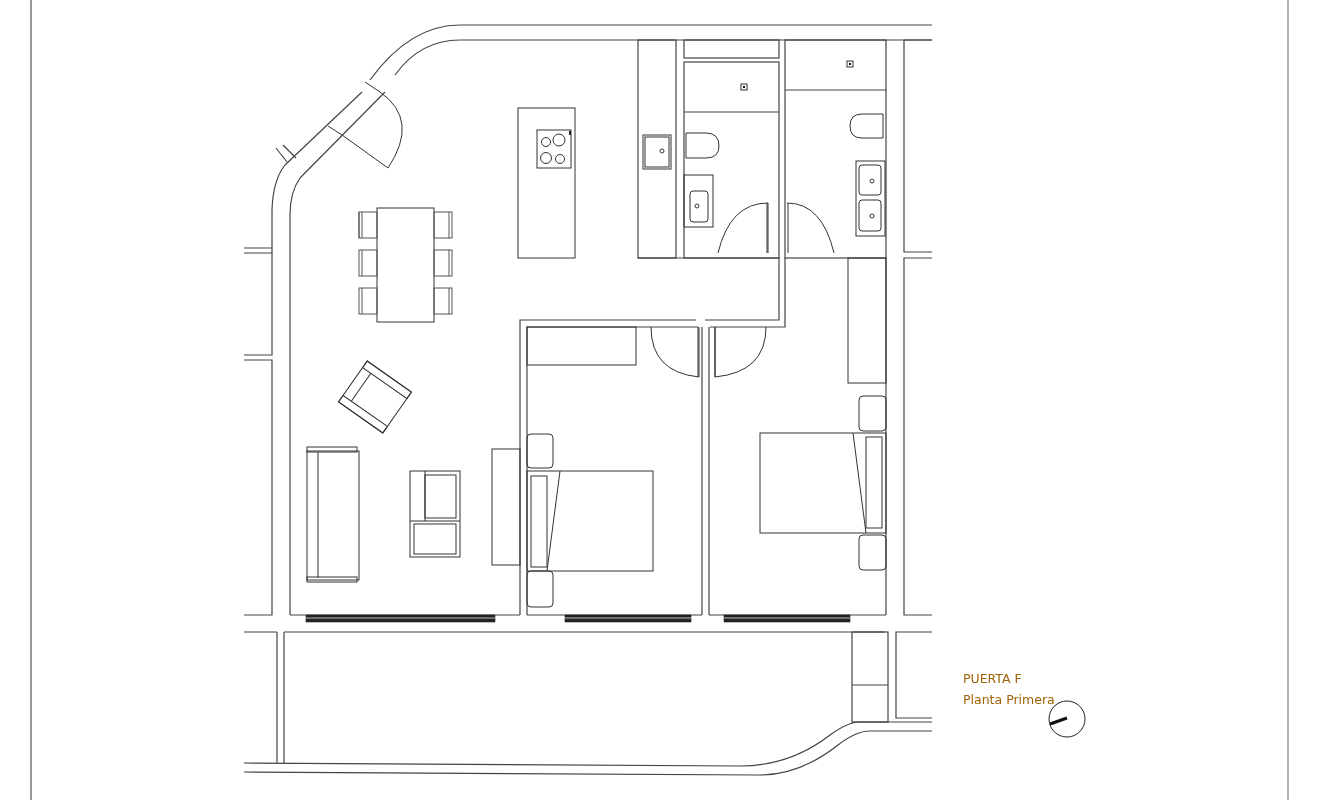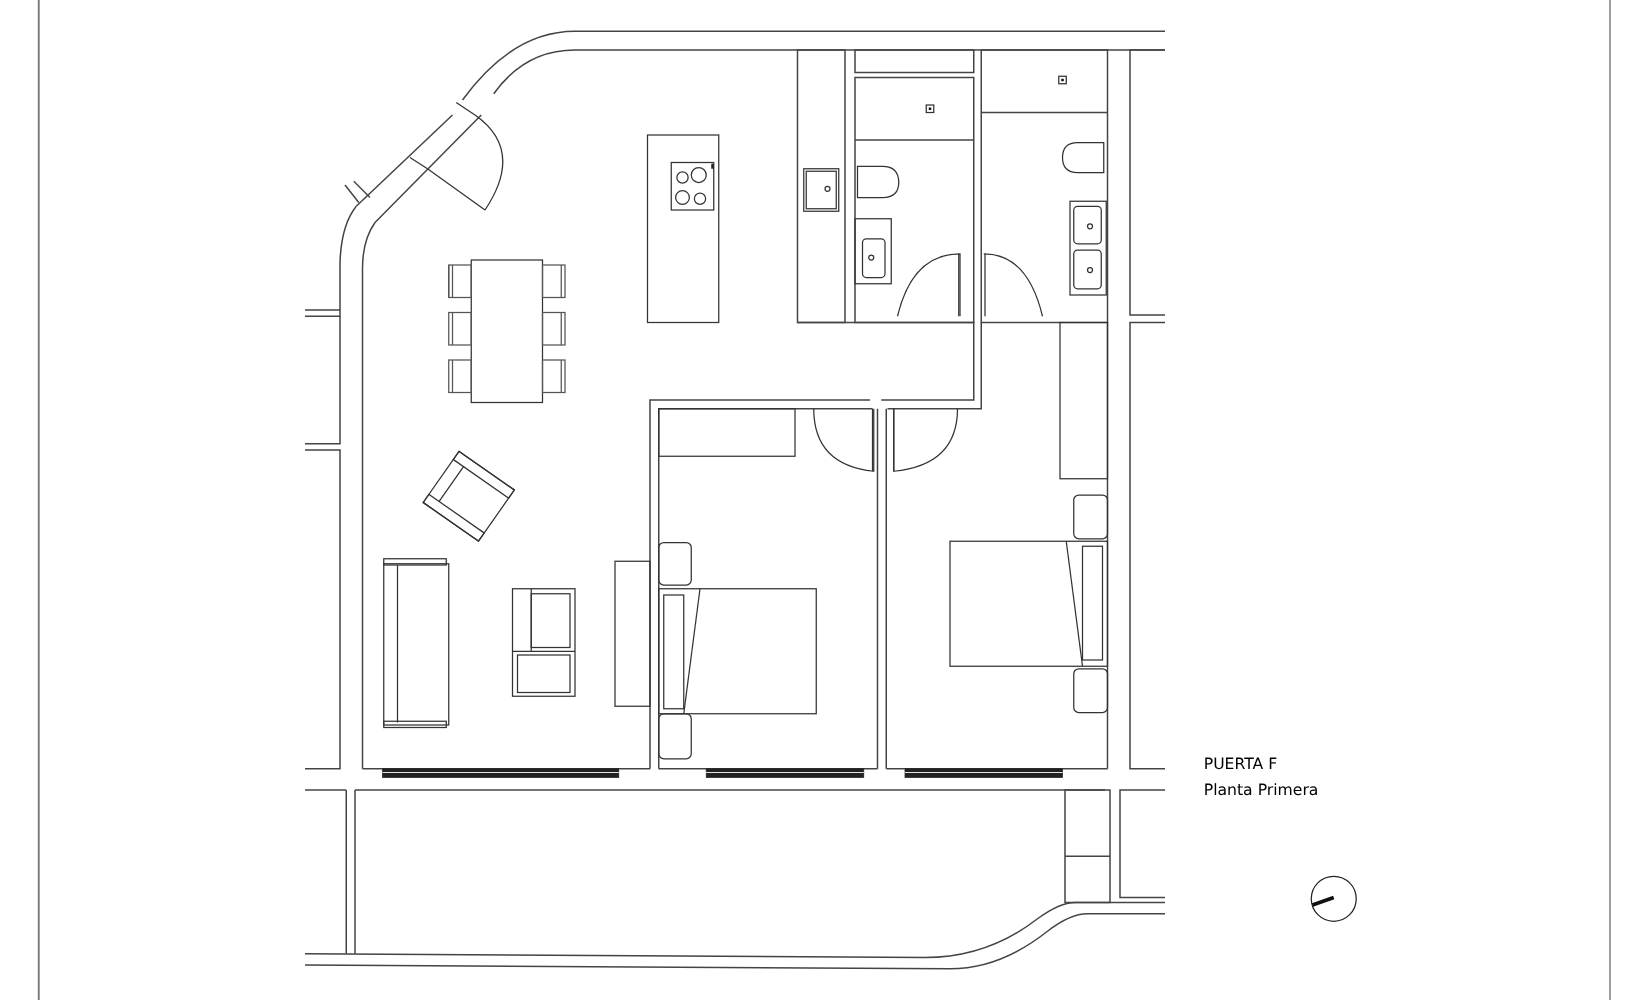--- a/index.html
+++ b/index.html
@@ -2,21 +2,21 @@
 <html><head>
 <meta charset="utf-8">
 <style>
   html, body { margin: 0; padding: 0; background: #ffffff; }
   body { width: 1320px; height: 800px; position: relative; overflow: hidden; font-family: "DejaVu Sans", sans-serif; }
   #plan { position: absolute; left: 0; top: 0; width: 1320px; height: 800px; }
   .w { fill: none; stroke: #444; stroke-width: 1.2; }
   .t { fill: none; stroke: #555; stroke-width: 1; }
   .f { fill: none; stroke: #333; stroke-width: 1; }
   .win { fill: #222; stroke: #222; stroke-width: 0.6; }
-  .title-block { position: absolute; left: 963px; top: 600px; font-size: 12.5px; color: #000000; line-height: 21px; }
+  .title-block { position: absolute; left: 963px; top: 668px; font-size: 12.5px; color: #a16207; line-height: 21px; }
   .title-block div { white-space: nowrap; }
   .north { position: absolute; left: 1047px; top: 699px; width: 40px; height: 40px; }
 </style>
 </head>
 <body>
 
 <svg id="plan" viewBox="0 0 1320 800" xmlns="http://www.w3.org/2000/svg">
 
   <line x1="31" y1="0" x2="31" y2="800" stroke="#777" stroke-width="1.5"></line>
   <line x1="1288" y1="0" x2="1288" y2="800" stroke="#999" stroke-width="1.5"></line>

